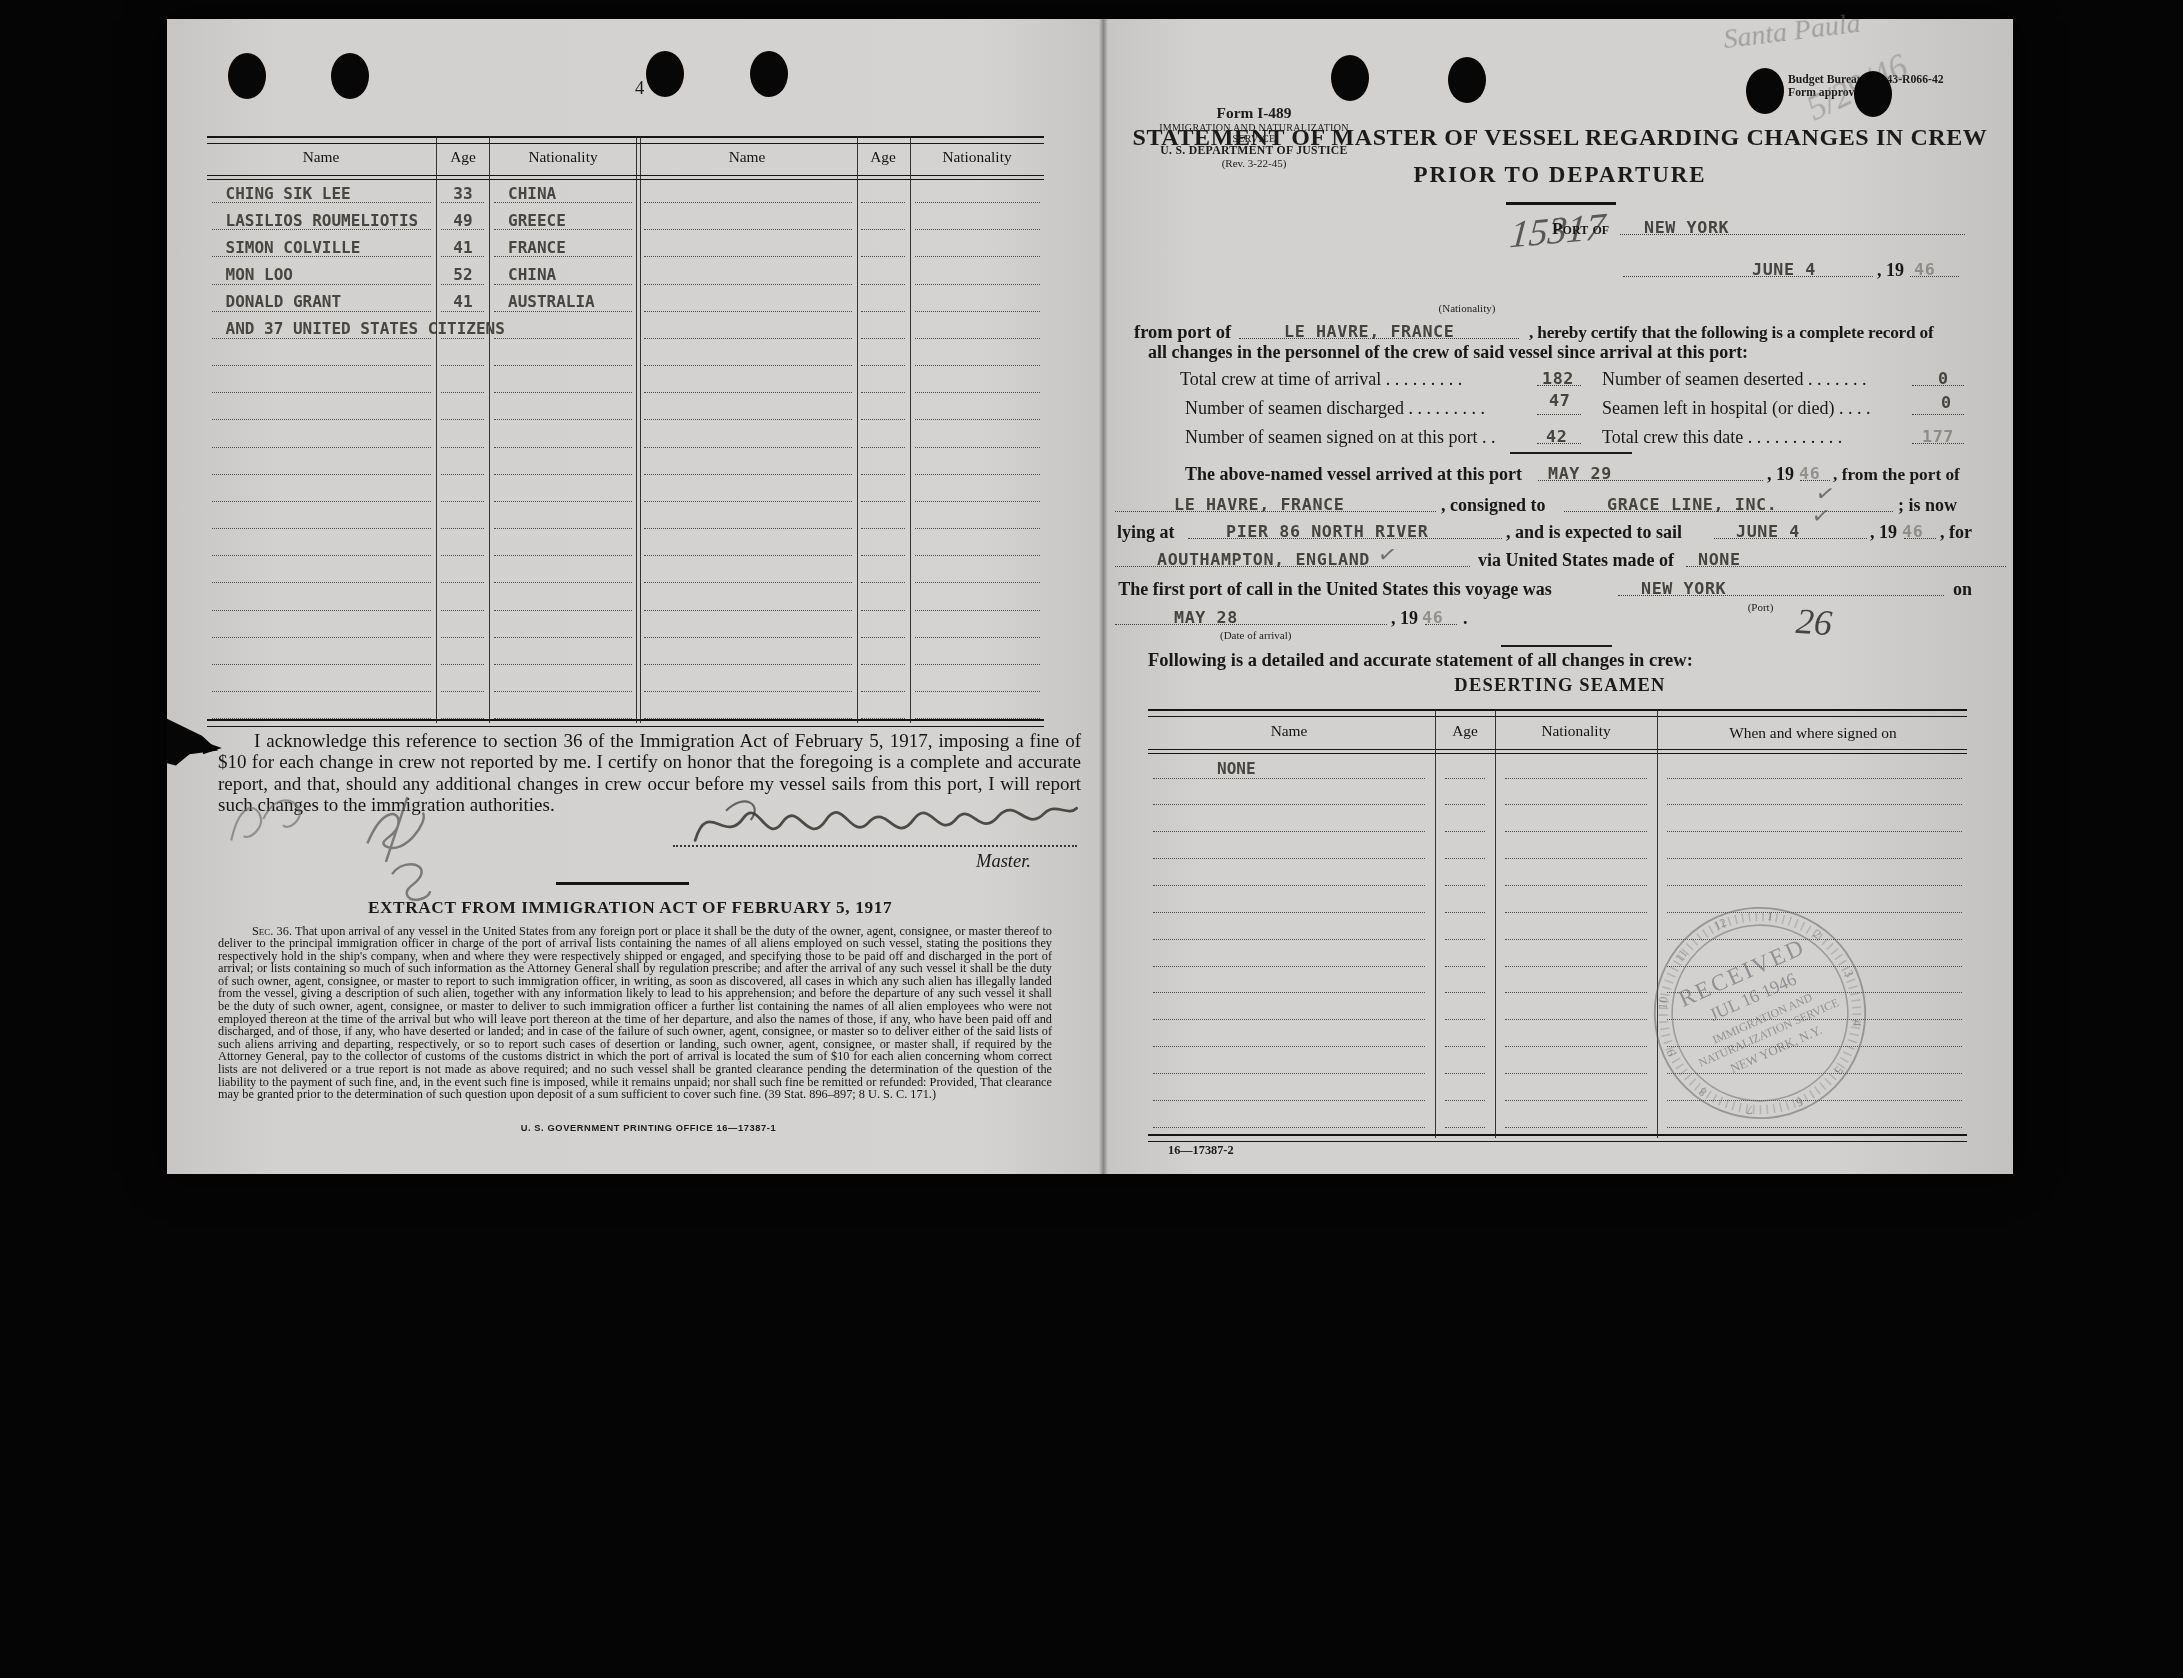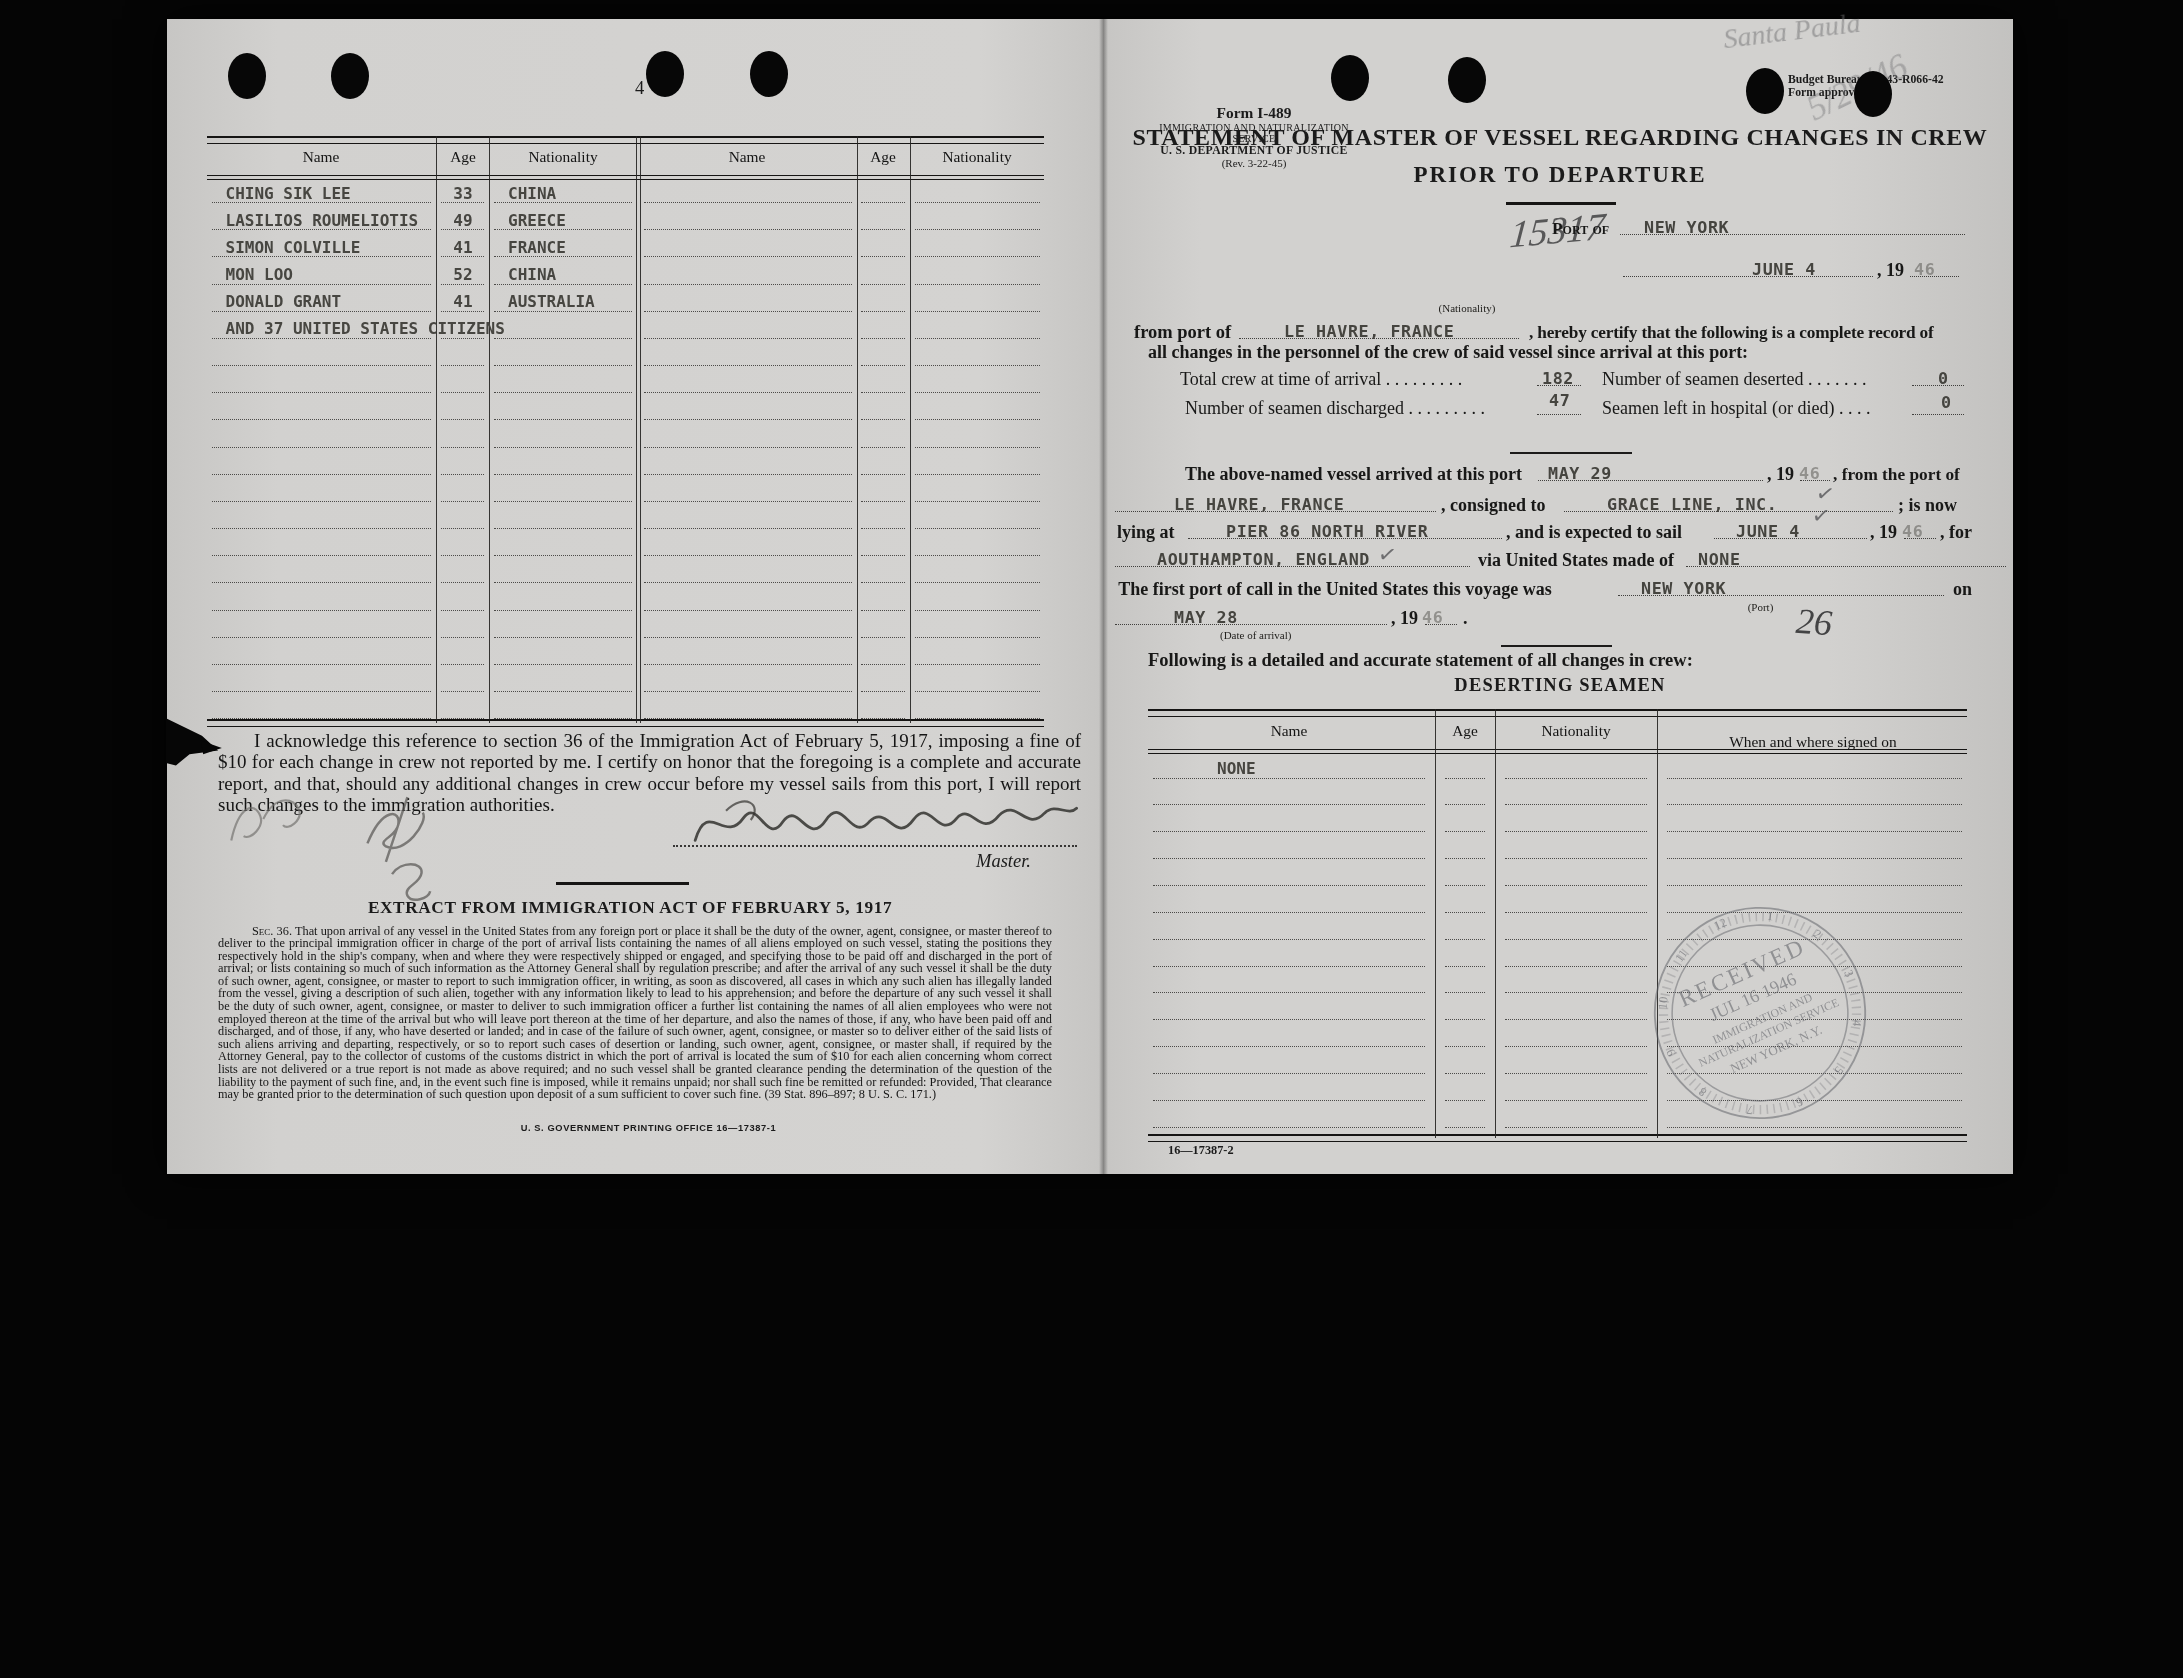--- a/index.html
+++ b/index.html
@@ -283,20 +283,28 @@
         <span class="tv" style="left:832px;">0</span>
       </div>
       <div class="fline" style="top:375px;">
         <span class="fl" style="left:79px;">Number of seamen discharged . . . . . . . . .</span>
         <span class="dl" style="left:431px;width:44px;"></span>
         <span class="tv" style="left:443px;bottom:8.6px;">47</span>
         <span class="fl" style="left:496px;">Seamen left in hospital (or died) . . . .</span>
         <span class="dl" style="left:806px;width:52px;"></span>
         <span class="tv" style="left:835px;bottom:6.2px;">0</span>
       </div>
+      <div class="fline" style="top:404px;">
+        <span class="fl" style="left:79px;">Number of seamen signed on at this port . .</span>
+        <span class="dl" style="left:431px;width:44px;"></span>
+        <span class="tv" style="left:440px;">42</span>
+        <span class="fl" style="left:496px;">Total crew this date . . . . . . . . . . .</span>
+        <span class="dl" style="left:806px;width:52px;"></span>
+        <span class="tv faint" style="left:816px;">177</span>
+      </div>
       <div class="abs" style="left:404px;top:433px;width:122px;height:2.2px;background:#1c1b1a;"></div>
 
       <div class="fline" style="top:441px;">
         <span class="fl bold" style="left:79px;">The above-named vessel arrived at this port</span>
         <span class="dl" style="left:432px;width:225px;"></span>
         <span class="tv" style="left:442px;">MAY 29</span>
         <span class="fl bold" style="left:661px;">, 19</span>
         <span class="dl" style="left:694px;width:30px;"></span>
         <span class="tv faint" style="left:693px;">46</span>
         <span class="fl bold" style="left:727px;font-size:17.3px;">, from the port of</span>
@@ -359,21 +367,21 @@
       <div class="abs" id="right-table" style="left:42px;top:690px;width:819px;height:429px;">
           <div class="dbl" style="left: 0px; top: 0px; width: 819px;"></div>
           <div class="thinrule" style="left: 0px; top: 40px; width: 819px;"></div>
           <div class="dbl" style="left: 0px; top: 425px; width: 819px;"></div>
           <div class="vl" style="left: 287px; top: 0px; height: 429px;"></div>
           <div class="vl" style="left: 347px; top: 0px; height: 429px;"></div>
           <div class="vl" style="left: 509px; top: 0px; height: 429px;"></div>
           <div class="th" style="left: 141px; top: 13.6px;">Name</div>
           <div class="th" style="left: 317px; top: 13.6px;">Age</div>
           <div class="th" style="left: 428px; top: 13.6px;">Nationality</div>
-          <div class="th" style="left: 665px; top: 24px;">When and where signed on</div>
+          <div class="th" style="left: 665px; top: 15px;">When and where signed on</div>
           <div class="rdl" style="left: 5px; top: 69px; width: 272px;"></div>
           <div class="tc" style="top: 50px; left: 69px;">NONE</div>
           <div class="rdl" style="left: 297px; top: 69px; width: 40px;"></div>
           <div class="rdl" style="left: 357px; top: 69px; width: 142px;"></div>
           <div class="rdl" style="left: 519px; top: 69px; width: 295px;"></div>
           <div class="rdl" style="left: 5px; top: 95px; width: 272px;"></div>
           <div class="rdl" style="left: 297px; top: 95px; width: 40px;"></div>
           <div class="rdl" style="left: 357px; top: 95px; width: 142px;"></div>
           <div class="rdl" style="left: 519px; top: 95px; width: 295px;"></div>
           <div class="rdl" style="left: 5px; top: 122px; width: 272px;"></div>

